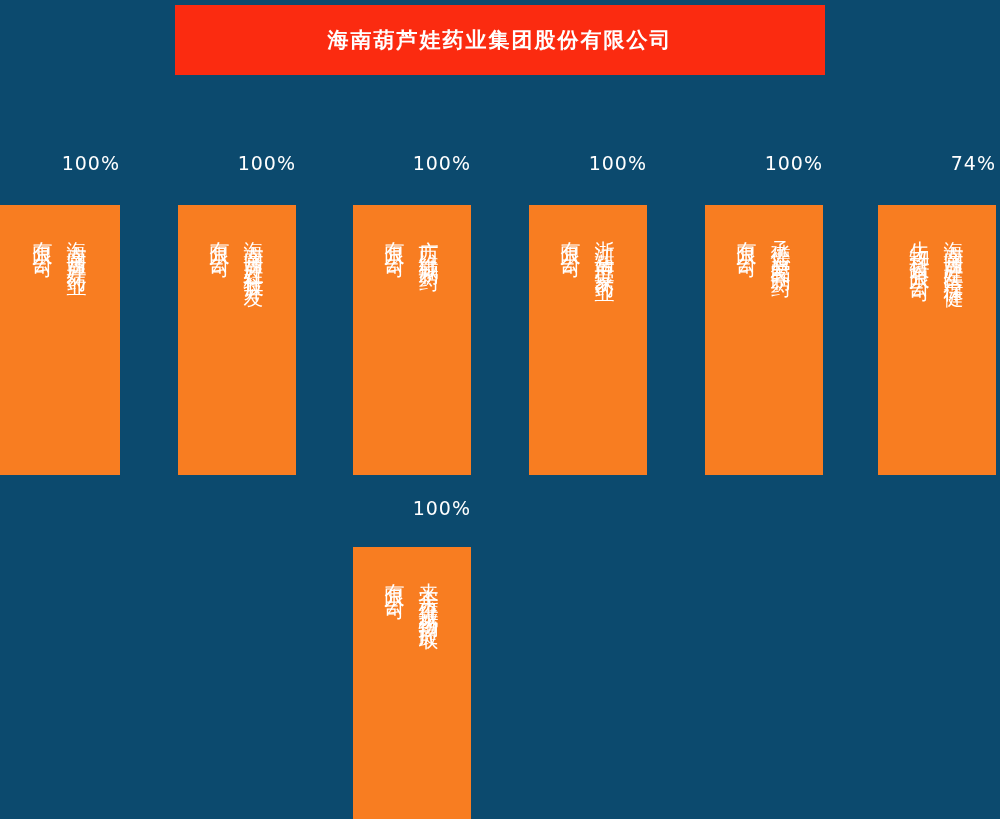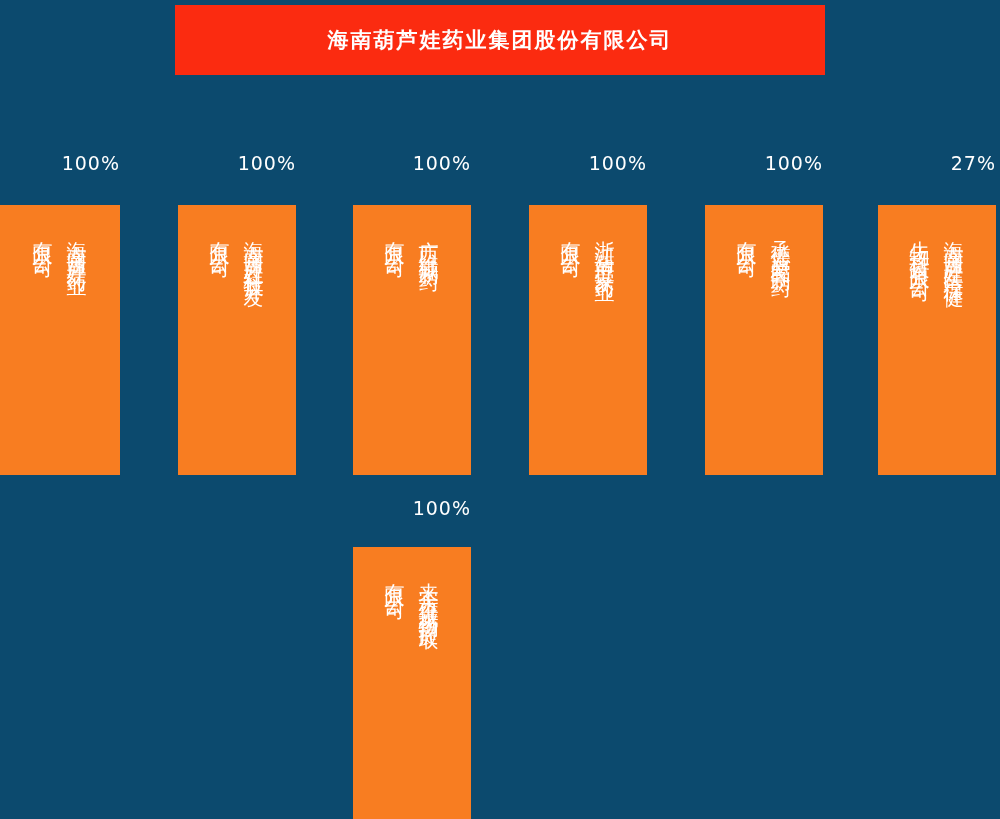--- a/index.html
+++ b/index.html
@@ -93,21 +93,21 @@
 
   <div class="root-box">
     <span>海南葫芦娃药业集团股份有限公司</span>
   </div>
 
   <div class="pct c0">100%</div>
   <div class="pct c1">100%</div>
   <div class="pct c2">100%</div>
   <div class="pct c3">100%</div>
   <div class="pct c4">100%</div>
-  <div class="pct c5">27%</div>
+  <div class="pct c5">74%</div>
 
   <div class="sub-box c0">
     <div class="vtext">
       <span>海南葫芦娃药业</span>
       <span>有限公司</span>
     </div>
   </div>
   <div class="sub-box c1">
     <div class="vtext">
       <span>海南葫芦娃科技开发</span>

